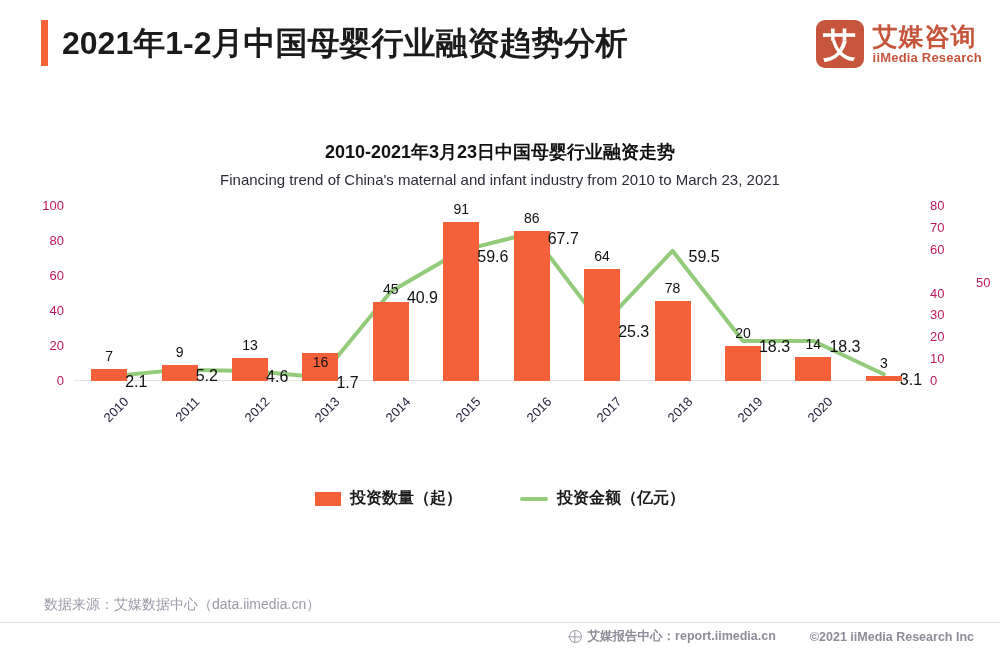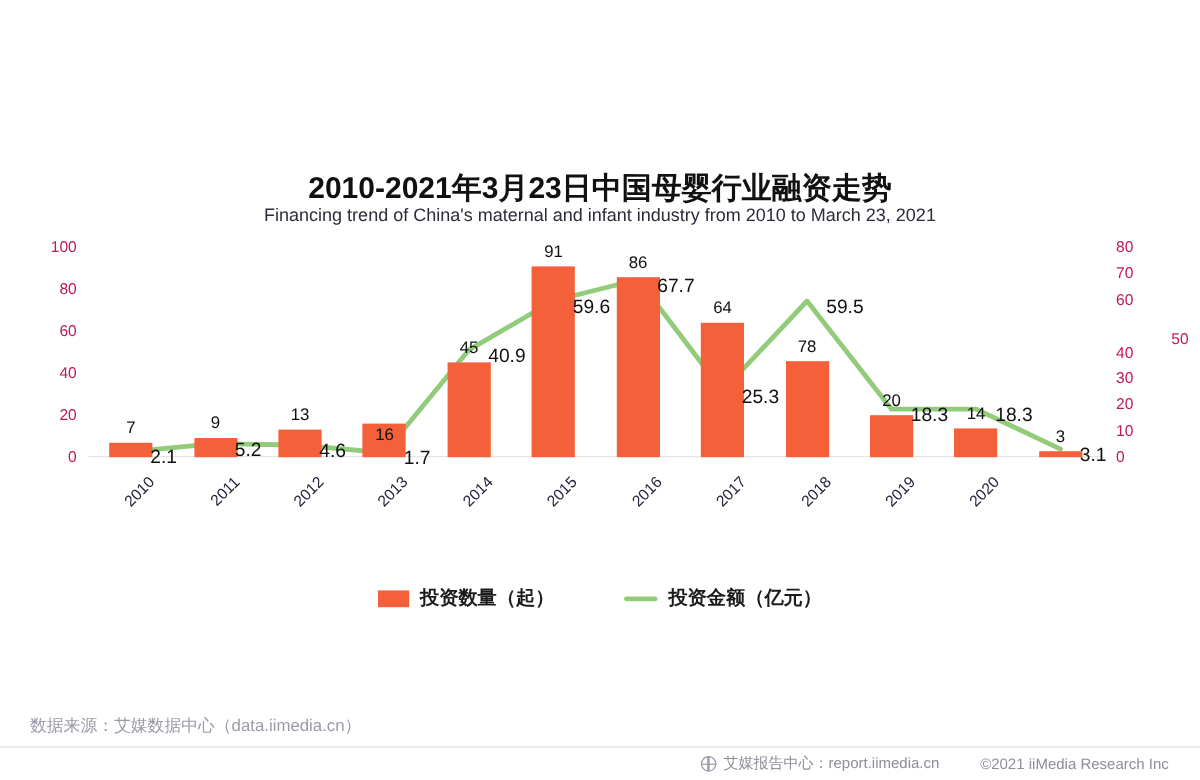--- a/index.html
+++ b/index.html
@@ -49,21 +49,21 @@
   }
   #logo-en {
     font-size: 13px; font-weight: bold; color: #C6553C;
     letter-spacing: 0.2px; line-height: 16px;
   }
 
   
   #chart-title {
     position: absolute; left: 0; top: 140px; width: 1000px;
     text-align: center;
-    font-size: 25px; font-weight: bold; color: #111111;
+    font-size: 18px; font-weight: bold; color: #111111;
   }
   #chart-subtitle {
     position: absolute; left: 0; top: 171px; width: 1000px;
     text-align: center;
     font-size: 15px; color: #2c2c3a;
   }
 
   
   #plot {
     position: absolute;
@@ -117,31 +117,32 @@
     position: absolute; left: 0; top: 488px; width: 1000px;
     display: flex; justify-content: center; align-items: center; gap: 58px;
   }
   .legend-item { display: flex; align-items: center; gap: 9px; }
   .legend-swatch-bar { width: 26px; height: 14px; background: #F4603A; }
   .legend-swatch-line { width: 28px; height: 4px; background: #92CB7A; border-radius: 2px; }
   .legend-label { font-size: 16px; font-weight: bold; color: #1b1b1b; }
 
   
   #source-note {
-    position: absolute; left: 25px; top: 596px;
+    position: absolute; left: 44px; top: 596px;
     font-size: 14px; color: #9a9aa8; white-space: nowrap;
   }
   #footer-rule {
     position: absolute; left: 0; top: 622px; width: 1000px; height: 1px;
     background: #dcdce2;
   }
   #footer {
     position: absolute; left: 0; top: 623px; width: 1000px; height: 27px;
     display: flex; align-items: center; justify-content: flex-end; gap: 34px;
     padding-right: 26px;
+    font-weight: bold;
   }
   #footer-report { display: flex; align-items: center; gap: 6px; }
   #globe-icon {
     width: 13px; height: 13px; border-radius: 50%;
     border: 1.3px solid #9a9aa8; position: relative; flex: none;
   }
   #globe-icon::before {
     content: ""; position: absolute; left: 50%; top: -1.3px;
     width: 1.3px; height: 13px; background: #9a9aa8; transform: translateX(-50%);
   }
@@ -149,20 +150,31 @@
     content: ""; position: absolute; top: 50%; left: -1.3px;
     width: 13px; height: 1.3px; background: #9a9aa8; transform: translateY(-50%);
   }
   .footer-text { font-size: 12.5px; color: #8d8d99; white-space: nowrap; }
 </style>
 </head>
 <body>
 
 <div id="page">
 
+  <div id="header">
+    <div id="title-accent"></div>
+    <div id="page-title">2021年1-2月中国母婴行业融资趋势分析</div>
+    <div id="logo">
+      <div id="logo-mark">艾</div>
+      <div id="logo-text">
+        <div id="logo-cn">艾媒咨询</div>
+        <div id="logo-en">iiMedia Research</div>
+      </div>
+    </div>
+  </div>
 
   <div id="chart-title">2010-2021年3月23日中国母婴行业融资走势</div>
   <div id="chart-subtitle">Financing trend of China's maternal and infant industry from 2010 to March 23, 2021</div>
 
   <div id="y-left">
       <div class="axis-tick" style="top: 167px; right: 0px;">0</div>
       <div class="axis-tick" style="top: 132px; right: 0px;">20</div>
       <div class="axis-tick" style="top: 97px; right: 0px;">40</div>
       <div class="axis-tick" style="top: 62px; right: 0px;">60</div>
       <div class="axis-tick" style="top: 27px; right: 0px;">80</div>

